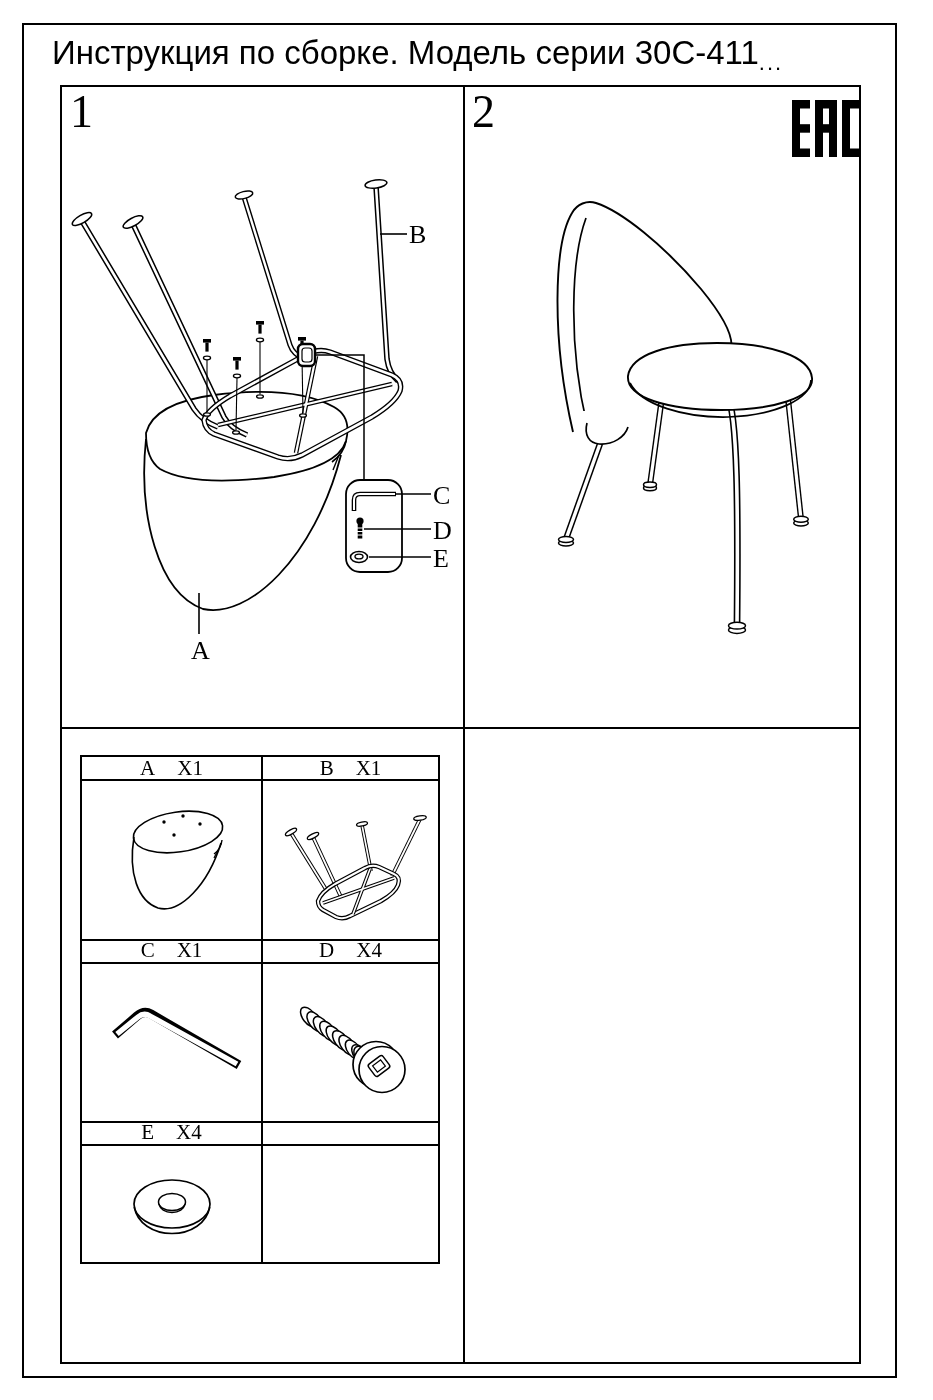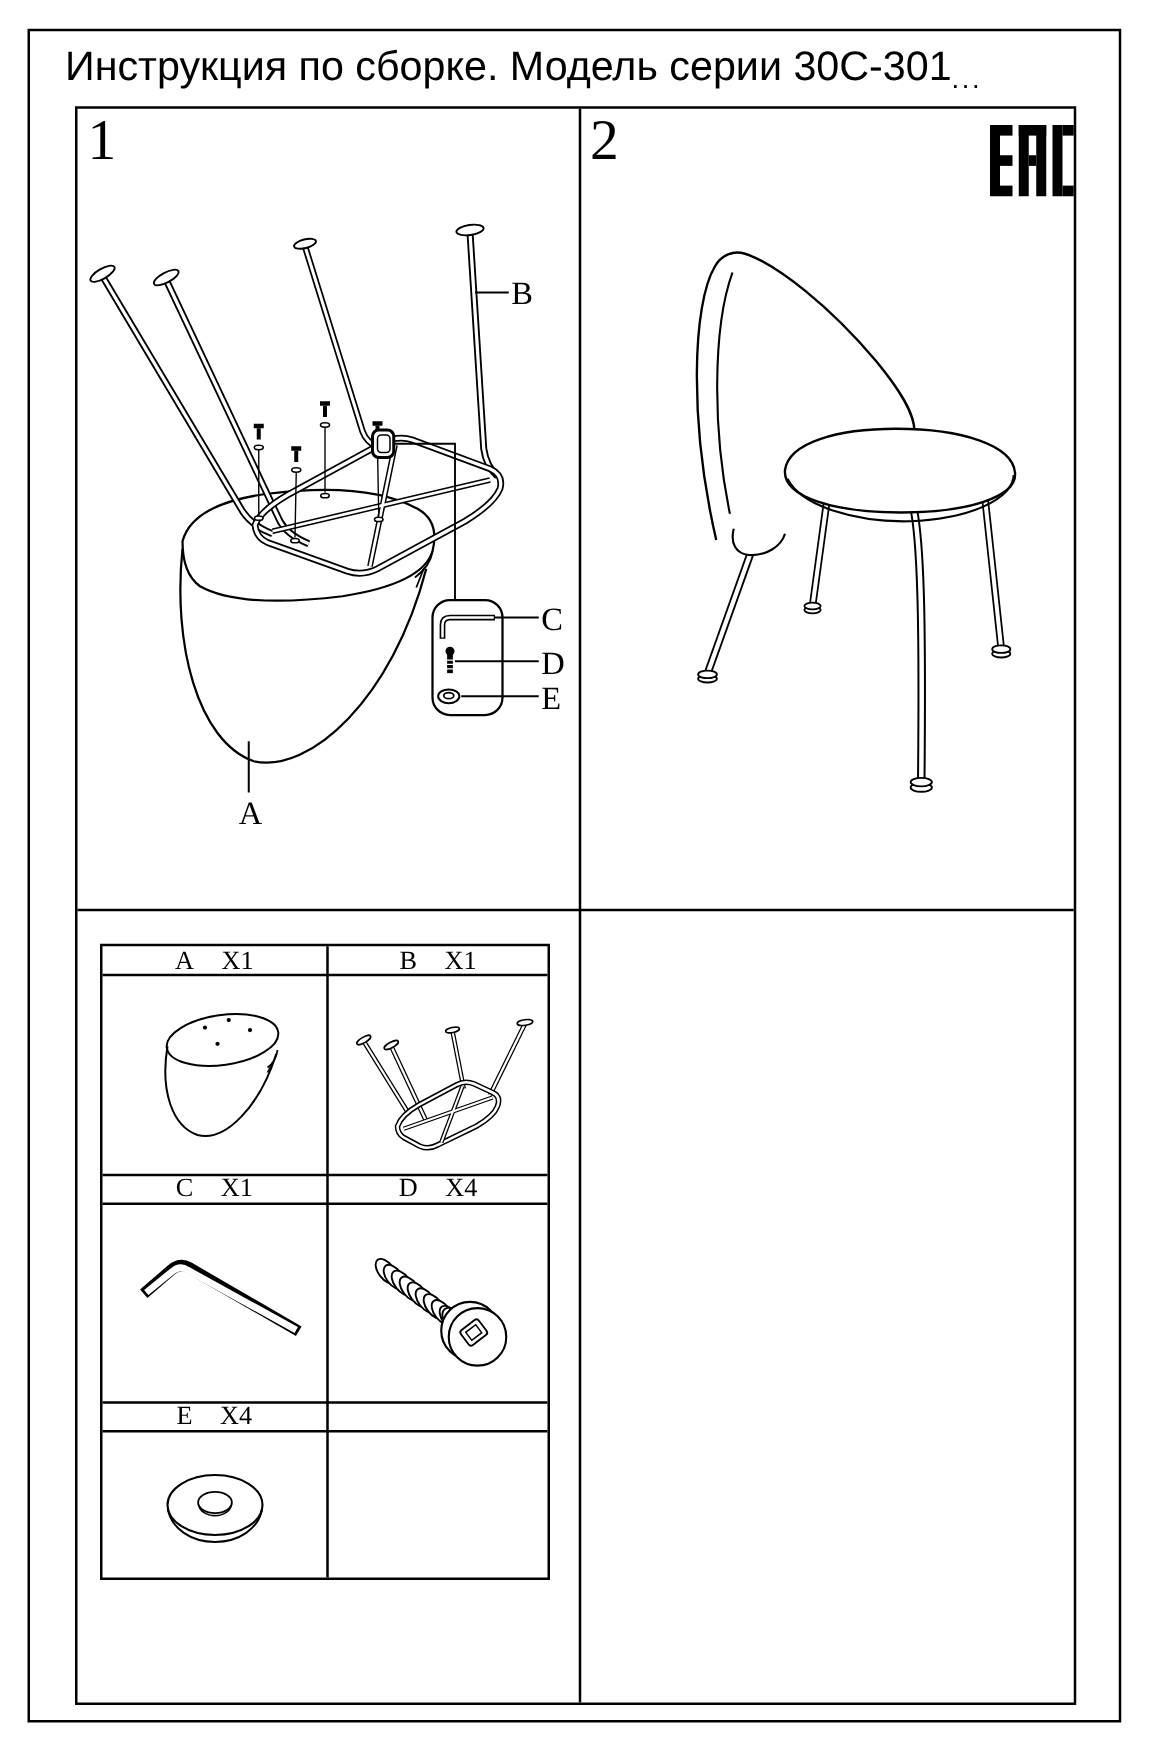--- a/index.html
+++ b/index.html
@@ -44,21 +44,21 @@
     position:absolute; width:1px; height:1px; overflow:hidden;
     clip:rect(0 0 0 0); white-space:nowrap;
   }
   svg { display:block; }
 </style>
 </head>
 <body>
 
 <div class="abs page-frame"></div>
 
-<div class="abs doc-title"><span>Инструкция по сборке. Модель серии 30C-301</span><span class="suffix">...</span></div>
+<div class="abs doc-title"><span>Инструкция по сборке. Модель серии 30C-411</span><span class="suffix">...</span></div>
 
 <div class="abs diagram-grid">
   <div class="abs v-divider"></div>
   <div class="abs h-divider"></div>
 
   <div class="abs step-number" style="left:8px; top:2px;">1</div>
 
   <svg class="abs" style="left:0;top:0" width="401" height="640" viewBox="0 0 401 640">
 
     <g>

